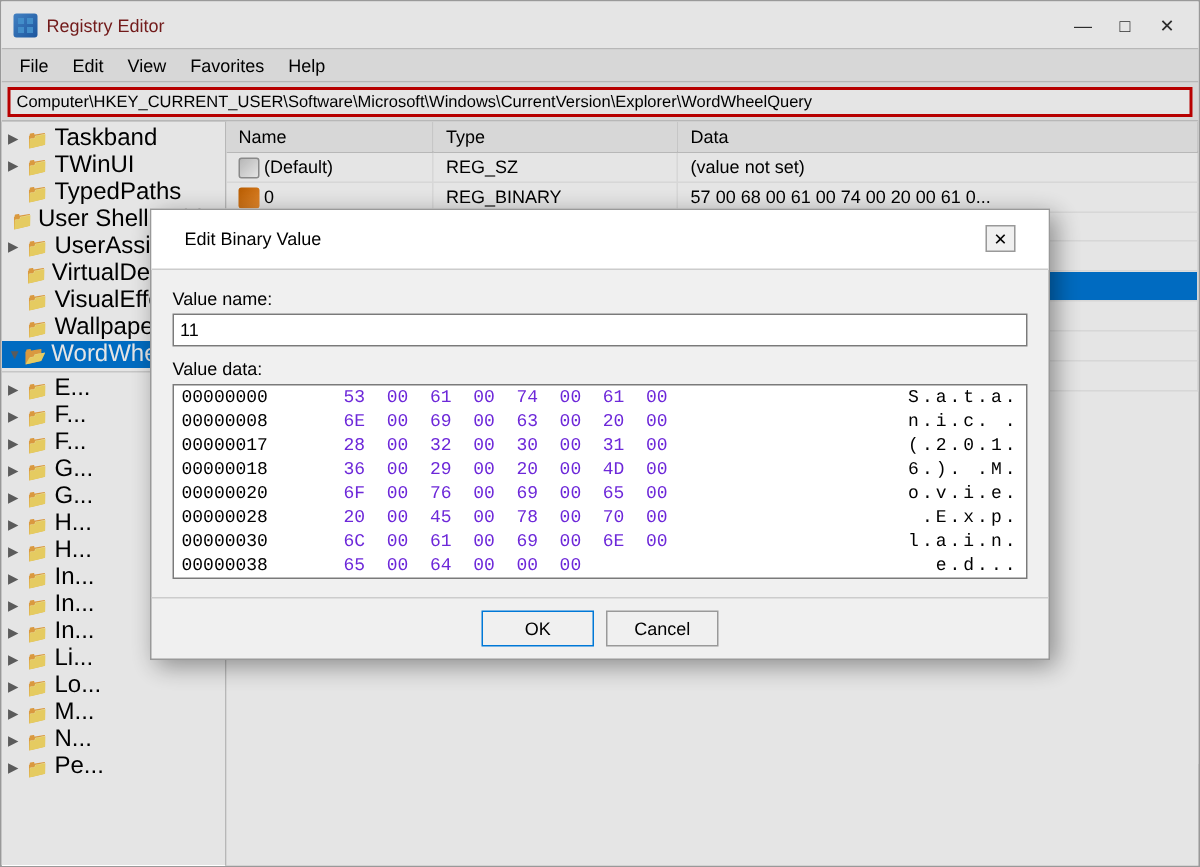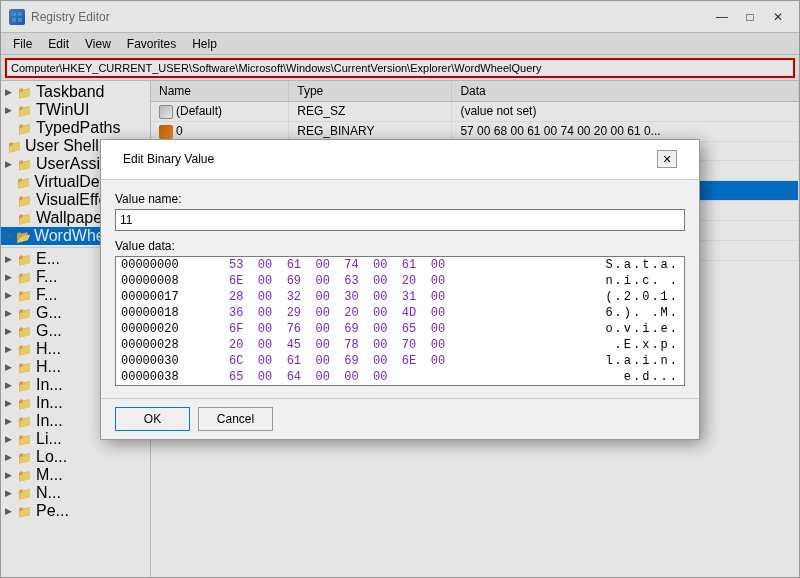--- a/index.html
+++ b/index.html
@@ -47,21 +47,21 @@
       border-radius: 2px;
       display: flex;
       align-items: center;
       justify-content: center;
       font-size: 10px;
       color: white;
     }
     .title-text {
       font-size: 12px;
       font-weight: normal;
-      color: #737373;
+      color: #7f1d1d;
     }
     .title-controls {
       display: flex;
       gap: 2px;
     }
     .title-btn {
       width: 26px;
       height: 20px;
       border: none;
       background: transparent;
@@ -281,21 +281,21 @@
       padding: 1px 5px;
       color: #000;
       white-space: nowrap;
     }
     .binary-table .addr-col { color: #000; }
     .binary-table .hex-col { color: #6d28d9; }
     .binary-table .ascii-col { color: #000; letter-spacing: 2px; text-align: right; }
 
     .dialog-footer {
       display: flex;
-      justify-content: flex-start;
+      justify-content: center;
       padding: 8px 14px;
       gap: 8px;
       border-top: 1px solid #ccc;
     }
     .dialog-btn {
       width: 75px;
       height: 24px;
       border: 1px solid #999;
       background: #f0f0f0;
       cursor: pointer;

